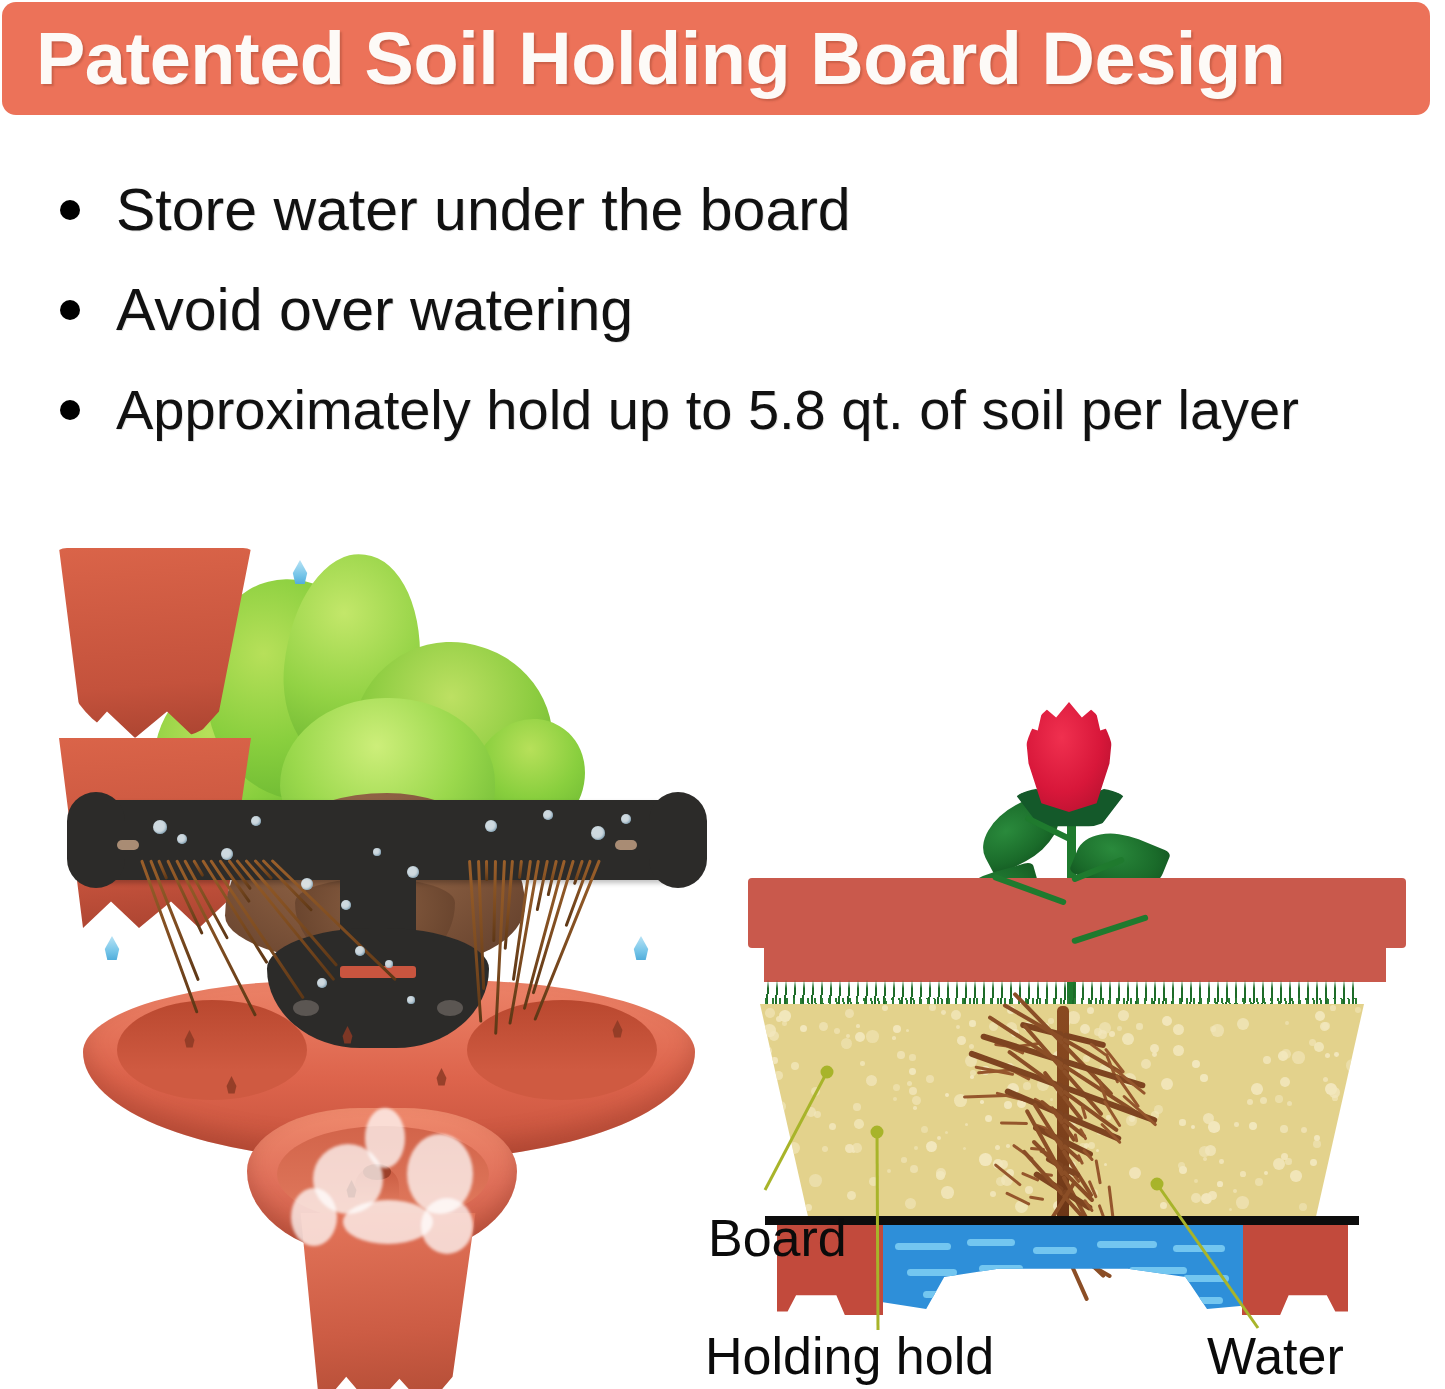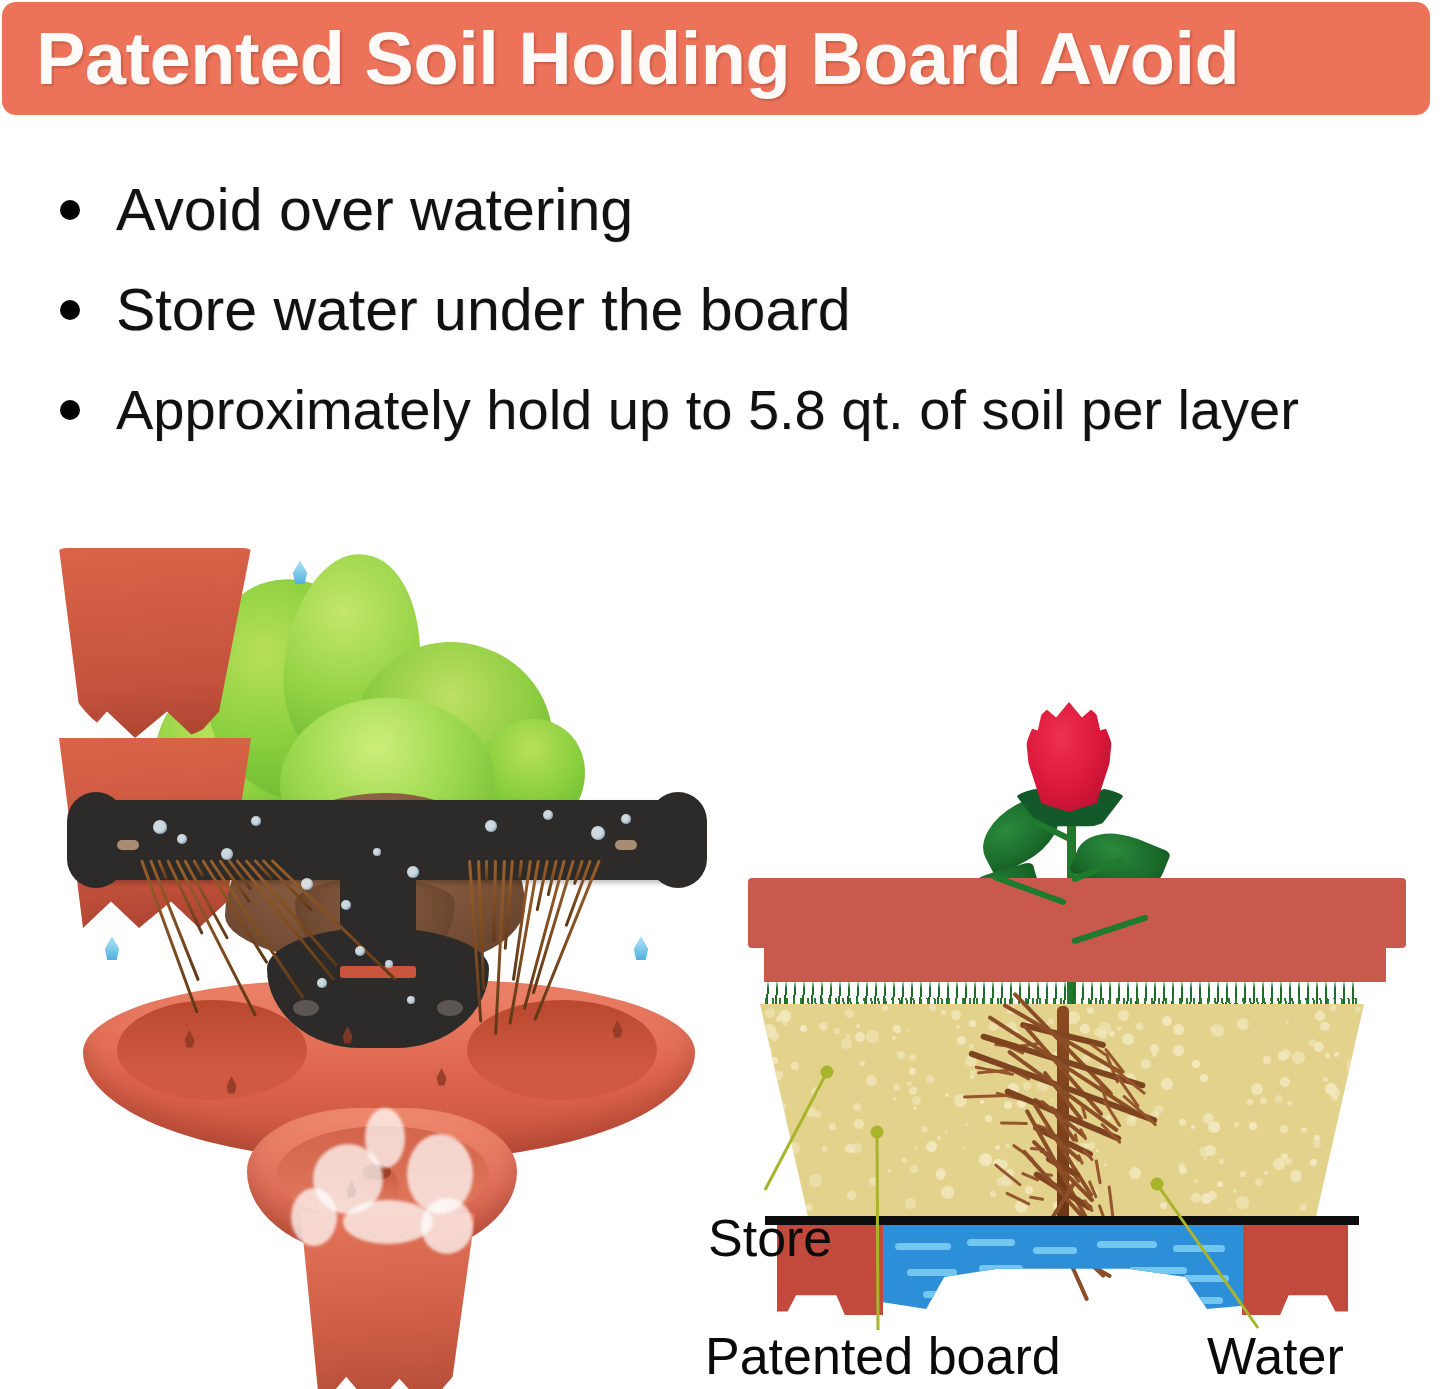--- a/index.html
+++ b/index.html
@@ -447,31 +447,31 @@
     white-space: nowrap;
   }
   #label-soil { left: 708px; top: 1212px; }
   #label-holding-board { left: 705px; top: 1330px; }
   #label-water { left: 1207px; top: 1330px; }
 </style>
 </head>
 <body>
 
 <div id="header-banner">
-  <div id="header-title">Patented Soil Holding Board Avoid</div>
+  <div id="header-title">Patented Soil Holding Board Design</div>
 </div>
 
 <div id="feature-list">
+  <div class="feature-row r1">
+    <span class="bullet-dot"></span>
+    <span class="feature-text">Store water under the board</span>
+  </div>
   <div class="feature-row r2">
     <span class="bullet-dot"></span>
     <span class="feature-text">Avoid over watering</span>
-  </div>
-  <div class="feature-row r1">
-    <span class="bullet-dot"></span>
-    <span class="feature-text">Store water under the board</span>
   </div>
   <div class="feature-row r4">
     <span class="bullet-dot"></span>
     <span class="feature-text">Approximately hold up to 5.8 qt. of soil per layer</span>
   </div>
 </div>
 
 <div id="left-photo">
 
   <div class="leafball" id="foliage-c"></div>
@@ -941,15 +941,15 @@
   <g stroke="#a8b42a" stroke-width="3" fill="#a8b42a">
     <line x1="765" y1="1190" x2="827" y2="1072"></line>
     <circle cx="827" cy="1072" r="5"></circle>
     <line x1="878" y1="1330" x2="877" y2="1132"></line>
     <circle cx="877" cy="1132" r="5"></circle>
     <line x1="1258" y1="1328" x2="1157" y2="1184"></line>
     <circle cx="1157" cy="1184" r="5"></circle>
   </g>
 </svg>
 
-<div class="anno-label" id="label-soil">Store</div>
-<div class="anno-label" id="label-holding-board">Patented board</div>
+<div class="anno-label" id="label-soil">Board</div>
+<div class="anno-label" id="label-holding-board">Holding hold</div>
 <div class="anno-label" id="label-water">Water</div>
 
 </body></html>

